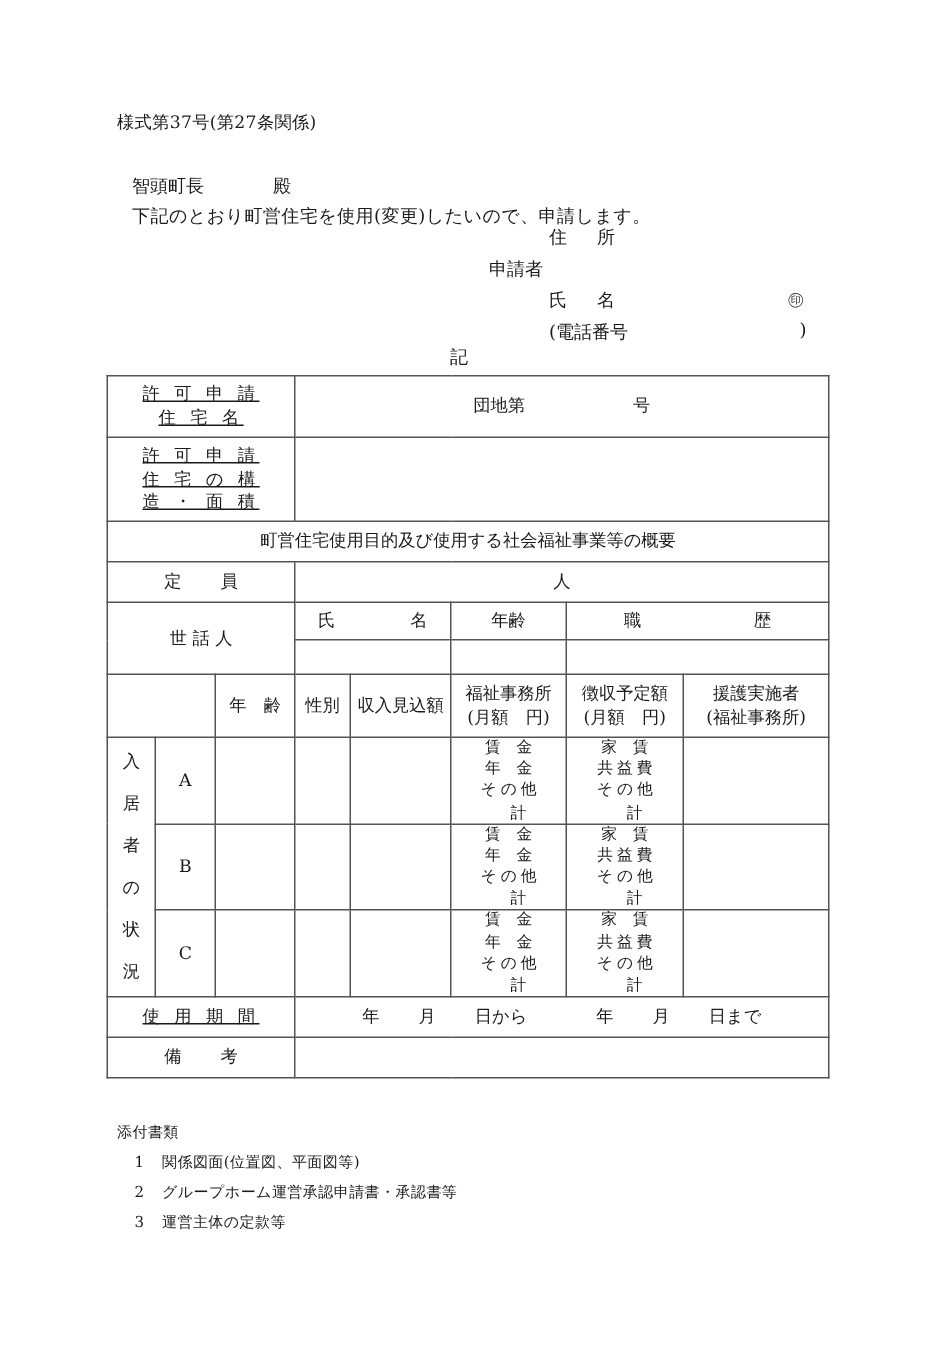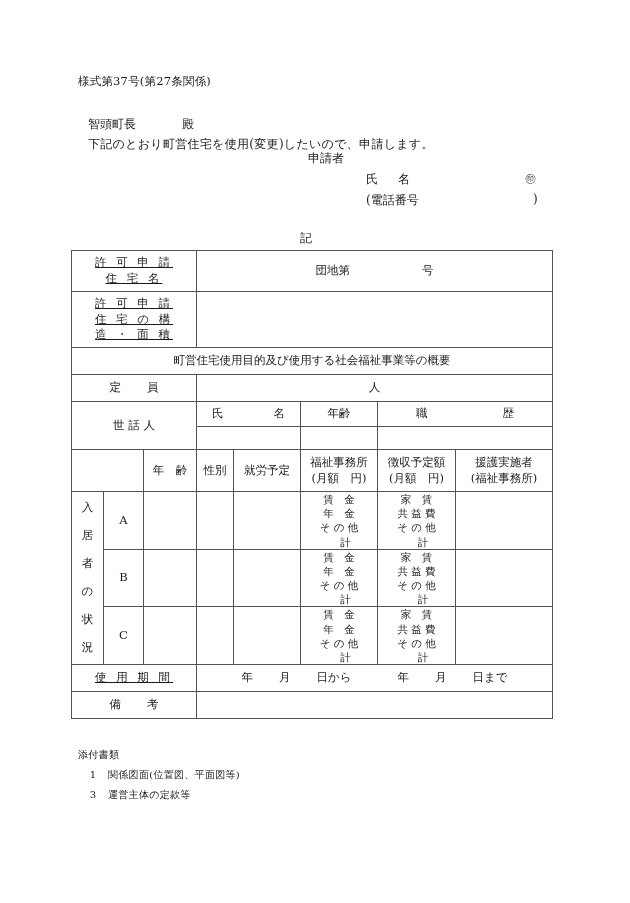--- a/index.html
+++ b/index.html
@@ -74,21 +74,21 @@
     white-space: nowrap;
   }
   .ab-label {
     position: absolute;
     left: 66px;
     top: 0;
     letter-spacing: 4px;
   }
   .ab-side {
     position: absolute;
-    left: 8px;
+    left: 26px;
     top: 0;
   }
   .ab-seal {
     position: absolute;
     left: 225px;
     top: 0;
     font-size: 11px;
   }
   .ab-paren-close {
     position: absolute;
@@ -161,21 +161,21 @@
 
   
   .money {
     text-align: left;
     padding: 4px 0 4px 8px;
     line-height: 1.12;
     font-size: 10.5px;
   }
   .money span { display: block; white-space: nowrap; }
   .m-a { letter-spacing: 0; }
-  .m-ind1 { padding-left: 0px; }
+  .m-ind1 { padding-left: 0px; font-family: Liberation Serif, serif; }
   .m-ind3 { padding-left: 13px; }
 
   .period-text {
     text-align: left;
     padding-left: 48px;
     white-space: nowrap;
     letter-spacing: 0;
   }
   .period-text .gapA { display: inline-block; width: 26px; }
   .period-text .gapB { display: inline-block; width: 26px; }
@@ -220,20 +220,23 @@
   <div class="form-no">様式第37号(第27条関係)</div>
 
 
   <div class="addressee-row">
     <span>智頭町長</span><span class="honorific">殿</span>
   </div>
 
   <div class="intro-line">下記のとおり町営住宅を使用(変更)したいので、申請します。</div>
 
   <div class="applicant-block">
+    <div class="ab-line">
+      <span class="ab-label">住　所</span>
+    </div>
     <div class="ab-line">
       <span class="ab-side">申請者</span>
     </div>
     <div class="ab-line">
       <span class="ab-label">氏　名</span>
       <span class="ab-seal">㊞</span>
     </div>
     <div class="ab-line">
       <span class="ab-phone">(電話番号</span>
       <span class="ab-paren-close">)</span>
@@ -303,21 +306,21 @@
       <tr>
         <td colspan="2" style="height:22px"></td>
         <td></td>
         <td colspan="2"></td>
       </tr>
 
       <tr>
         <td colspan="2" style="height:41px"></td>
         <td>年　齢</td>
         <td>性別</td>
-        <td>就労予定</td>
+        <td>収入見込額</td>
         <td>
           <span style="display:block">福祉事務所</span>
           <span style="display:block">(月額　円)</span>
         </td>
         <td>
           <span style="display:block">徴収予定額</span>
           <span style="display:block">(月額　円)</span>
         </td>
         <td>
           <span style="display:block">援護実施者</span>
@@ -459,17 +462,20 @@
 
     </tbody>
   </table>
 
   <div class="attachments">
     <div class="att-title">添付書類</div>
     <div class="att-item">
       <span class="att-num">1</span><span>関係図面(位置図、平面図等)</span>
     </div>
     <div class="att-item">
+      <span class="att-num">2</span><span>グループホーム運営承認申請書・承認書等</span>
+    </div>
+    <div class="att-item">
       <span class="att-num">3</span><span>運営主体の定款等</span>
     </div>
   </div>
 
 </div>
 
 </body></html>

